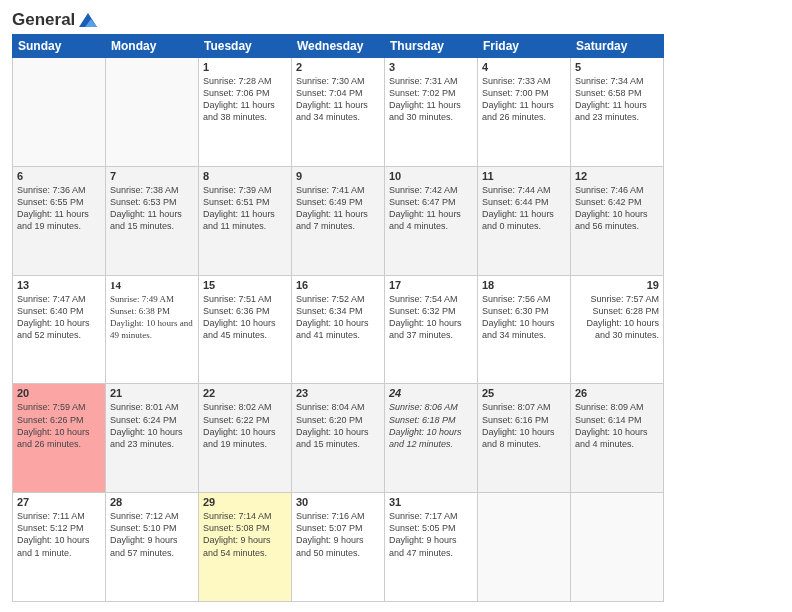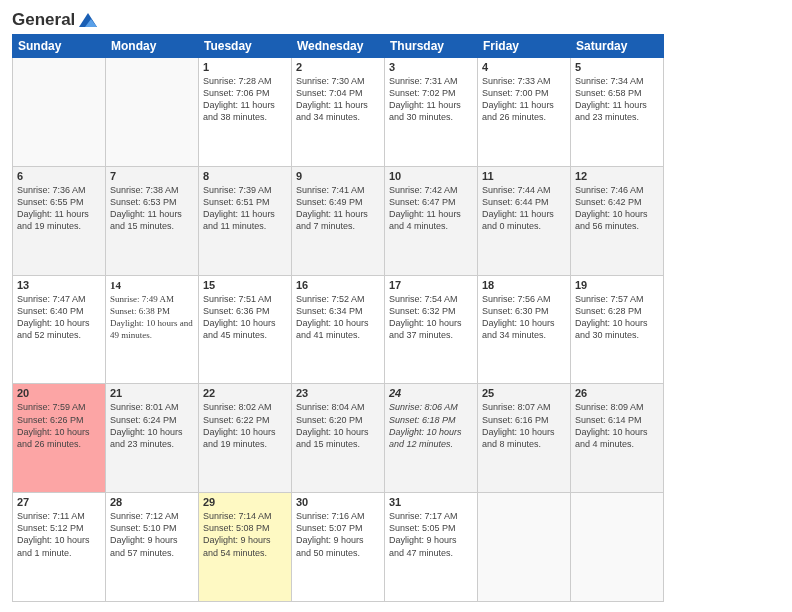--- a/index.html
+++ b/index.html
@@ -190,21 +190,21 @@
             <div class="day-info">Sunrise: 7:52 AM<br>Sunset: 6:34 PM<br>Daylight: 10 hours and 41 minutes.</div>
           </td>
           <td style="background: rgb(255, 255, 255); margin-top: 37px;">
             <span class="day-number">17</span>
             <div class="day-info">Sunrise: 7:54 AM<br>Sunset: 6:32 PM<br>Daylight: 10 hours and 37 minutes.</div>
           </td>
           <td style="background: rgb(255, 255, 255);">
             <span class="day-number">18</span>
             <div class="day-info">Sunrise: 7:56 AM<br>Sunset: 6:30 PM<br>Daylight: 10 hours and 34 minutes.</div>
           </td>
-          <td style="background: rgb(255, 255, 255);">
+          <td style="background: rgb(255, 255, 255); text-align: right;">
             <span class="day-number">19</span>
             <div class="day-info">Sunrise: 7:57 AM<br>Sunset: 6:28 PM<br>Daylight: 10 hours and 30 minutes.</div>
           </td>
         </tr>
         <tr>
           <td style="background: #fca5a5;">
             <span class="day-number">20</span>
             <div class="day-info">Sunrise: 7:59 AM<br>Sunset: 6:26 PM<br>Daylight: 10 hours and 26 minutes.</div>
           </td>
           <td style="background: rgb(243, 243, 243);">

